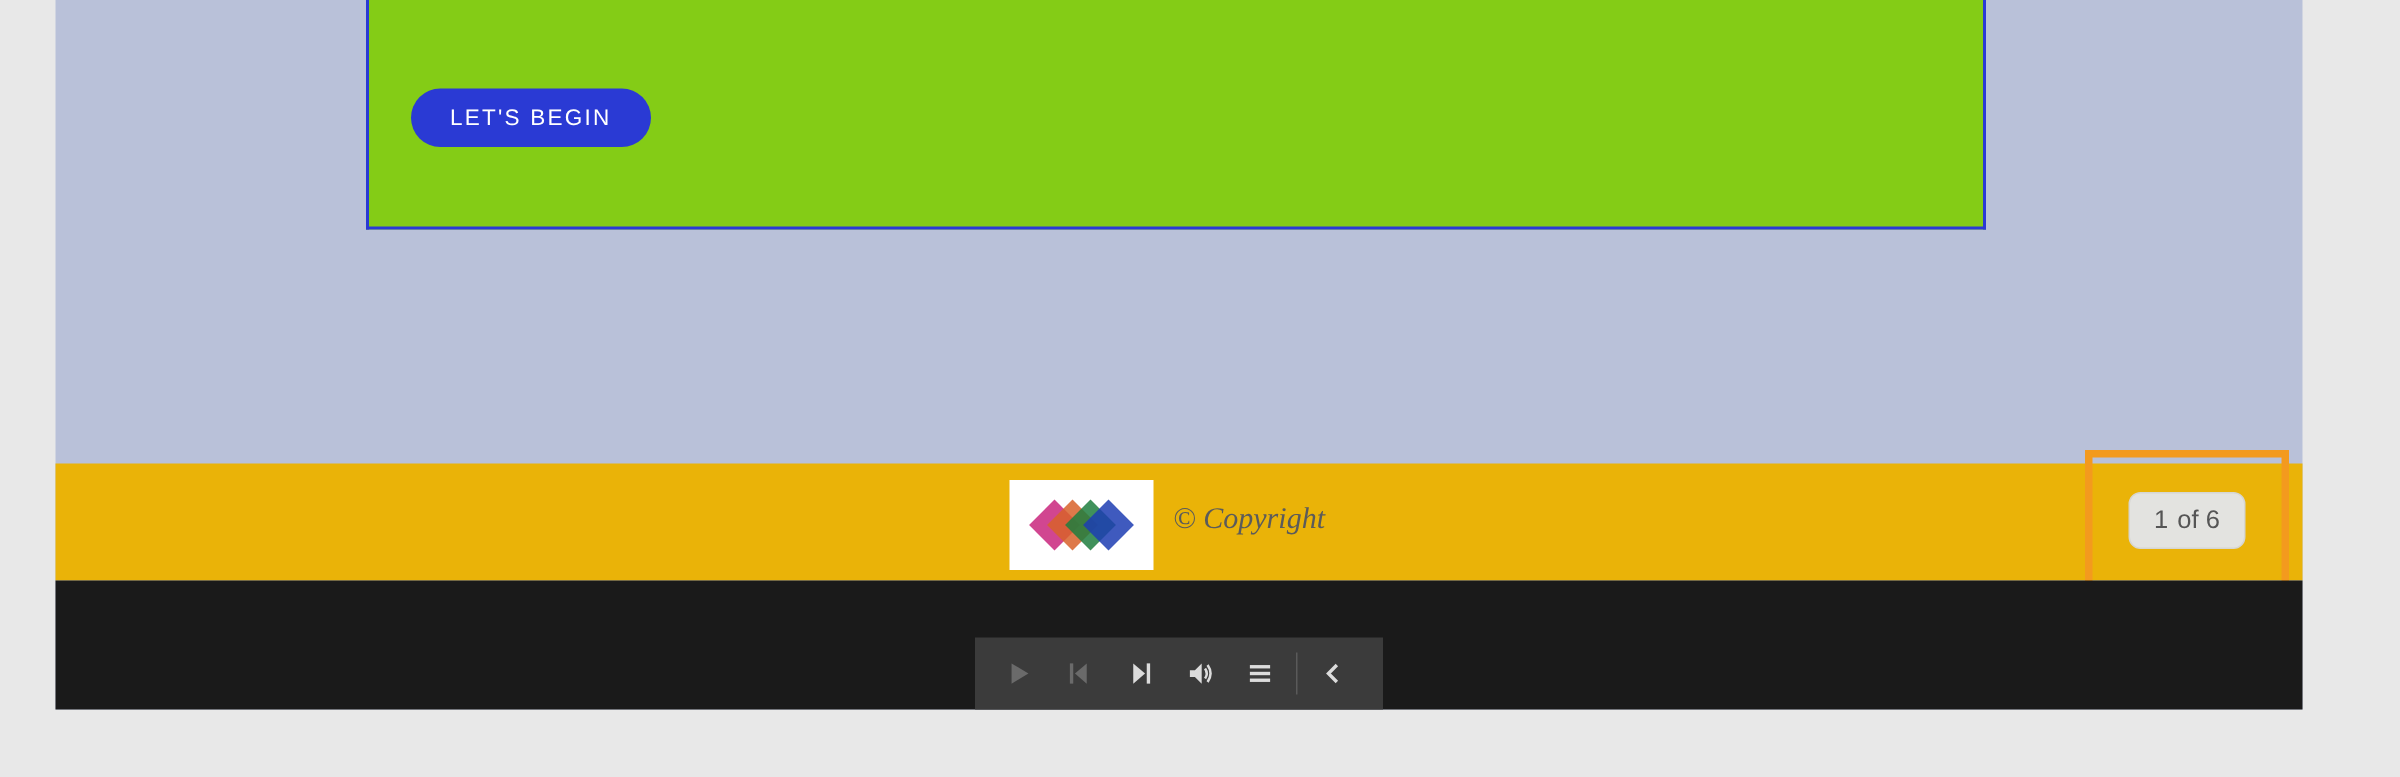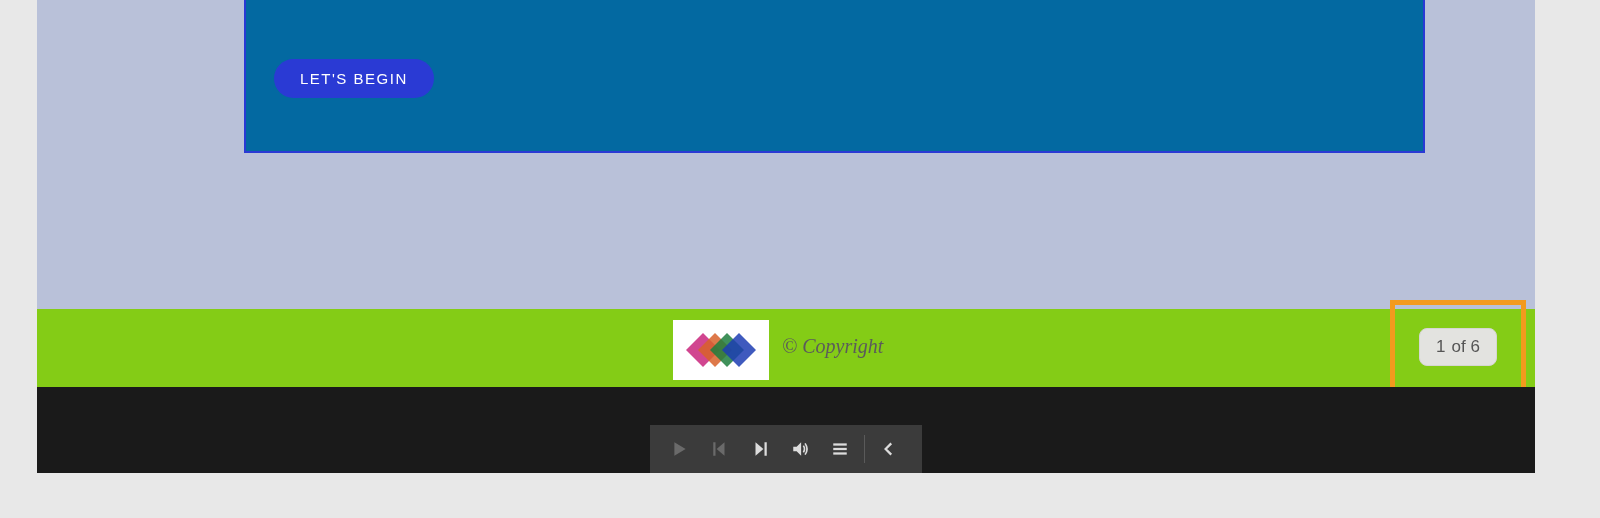--- a/index.html
+++ b/index.html
@@ -16,23 +16,23 @@
       left: 37px;
       top: 0;
       width: 1498px;
       height: 473px;
       background: #b9c1d9;
     }
     .content-card {
       position: absolute;
       left: 207px;
       top: 0;
-      width: 1181px;
+      width: 1080px;
       height: 153px;
-      background: #0369a1;
+      background: #84cc16;
       border: 2px solid #2a3ad4;
       border-top: none;
     }
     .begin-button {
       position: absolute;
       left: 28px;
       top: 59px;
       background: #2a3ad4;
       color: #fff;
       border: none;
@@ -42,21 +42,21 @@
       letter-spacing: 1.5px;
       font-weight: 500;
       cursor: pointer;
     }
     .teal-bar {
       position: absolute;
       left: 0;
       top: 309px;
       width: 100%;
       height: 78px;
-      background: #84cc16;
+      background: #eab308;
       display: flex;
       align-items: center;
     }
     .logo-box {
       position: absolute;
       left: 636px;
       top: 11px;
       width: 96px;
       height: 60px;
       background: #ffffff;

